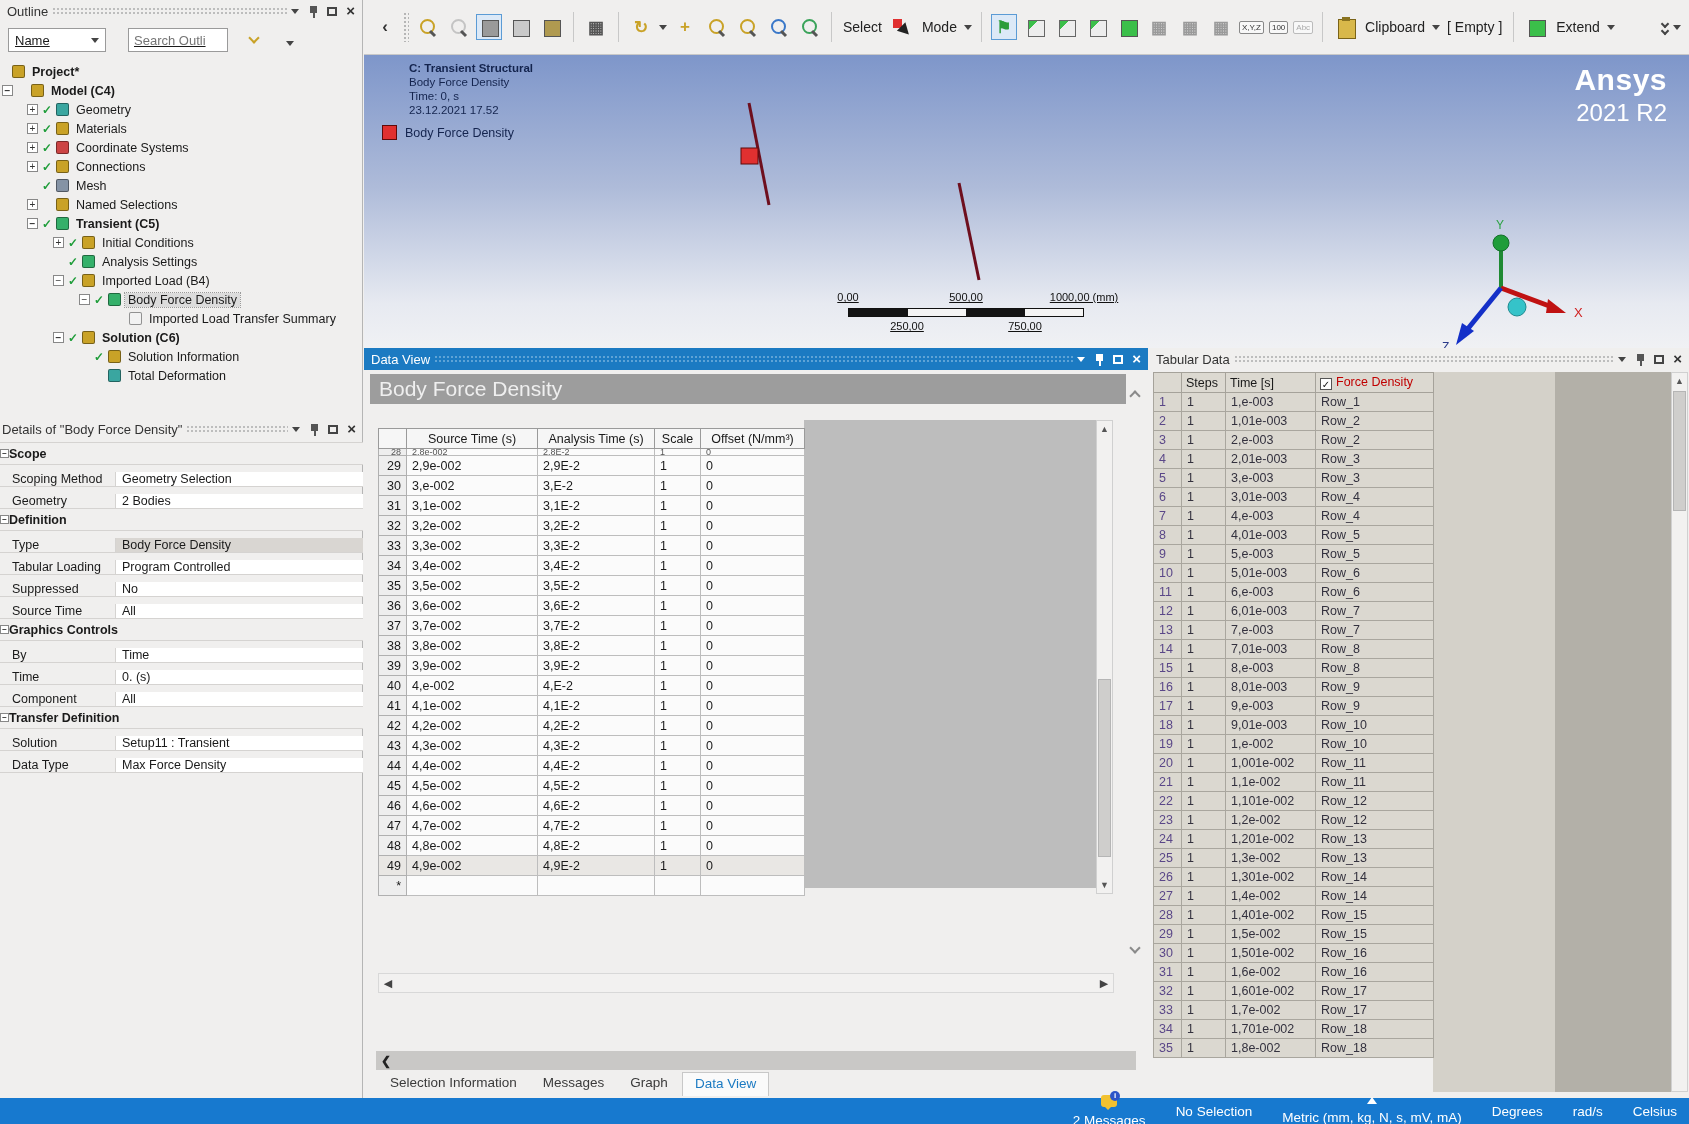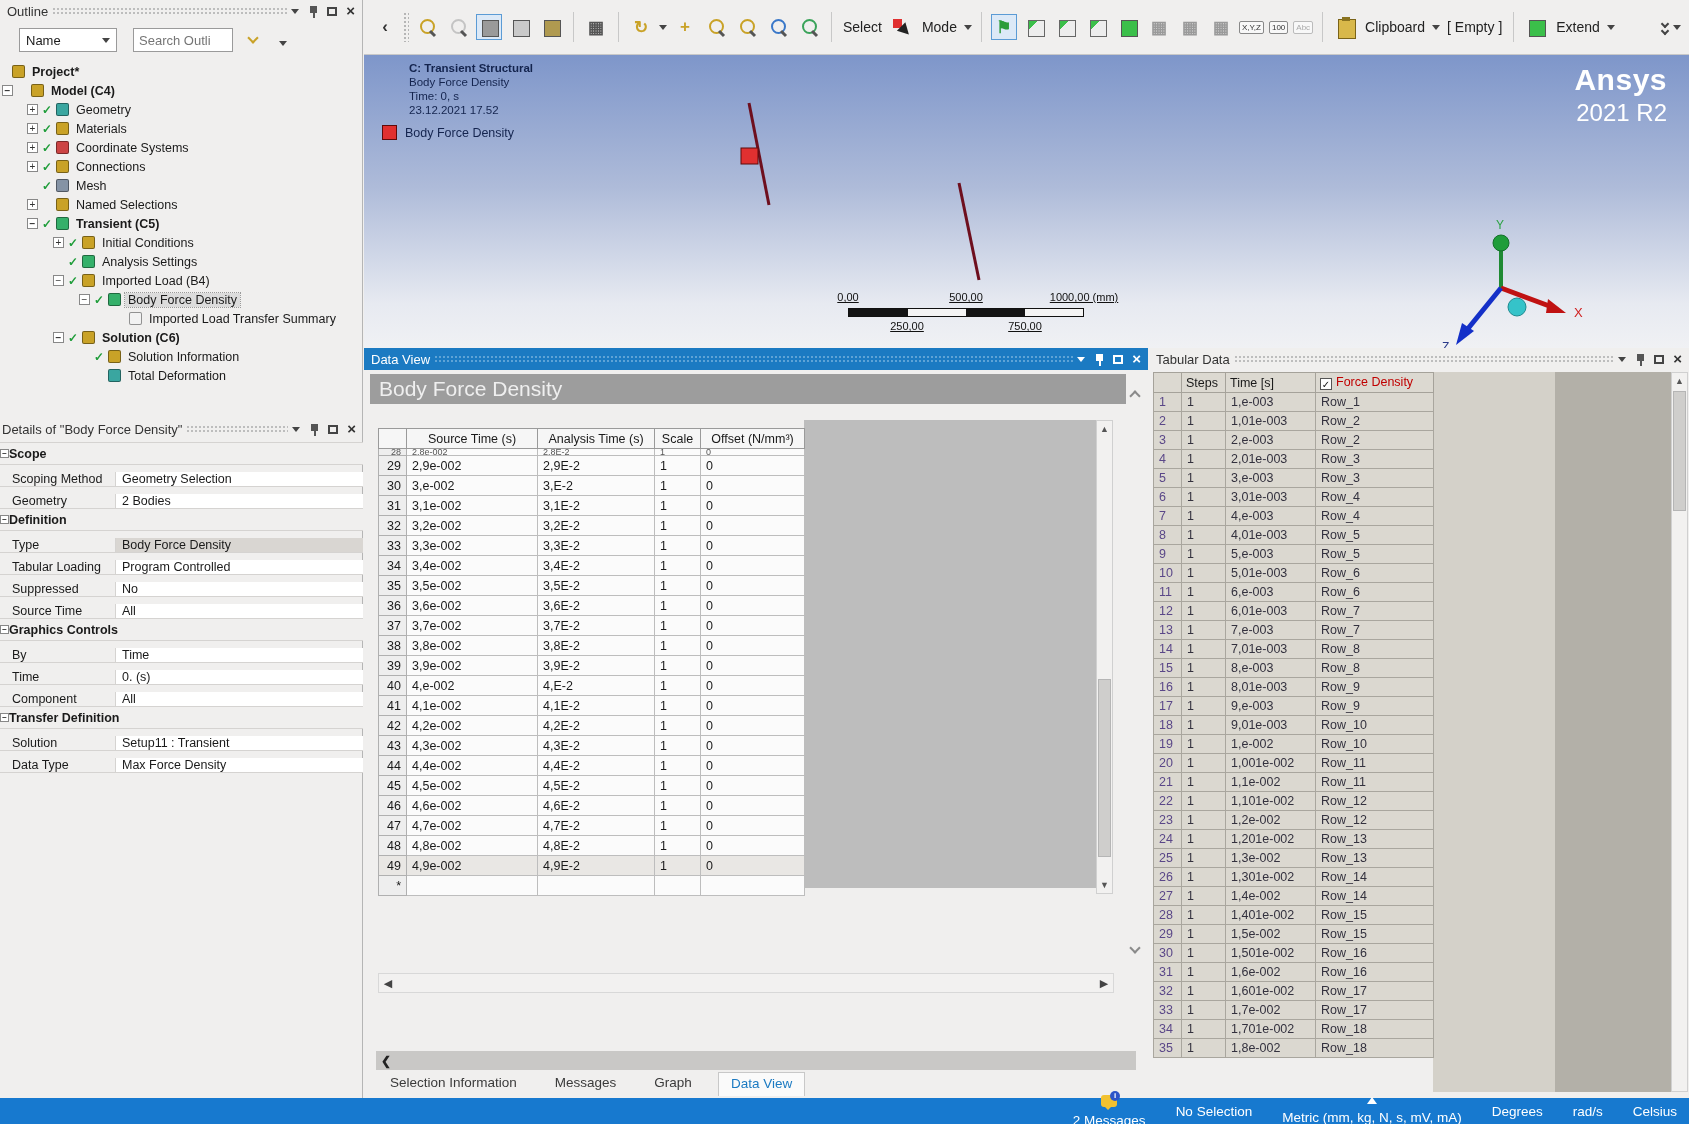--- a/index.html
+++ b/index.html
@@ -15,21 +15,21 @@
   .pin::before { content:""; position:absolute; top:1px; left:2px; width:7px; height:7px; background:#555; }
   .pin::after  { content:""; position:absolute; top:8px; left:5px; width:2px; height:5px; background:#555; }
   .maxbox { width:10px; height:9px; border:2px solid #444; display:inline-block; }
   .closex { font-size:15px; color:#333; line-height:10px; font-weight:bold; }
   .winbtns { display:flex; gap:9px; align-items:center; }
 
   .panel-title { display:flex; align-items:center; height:22px; padding:0 7px; font-size:13px; color:#333; }
 
   
   #left-panel { position:absolute; left:0; top:0; width:363px; height:1098px; background:#f0efee; border-right:1px solid #b5b5b5; }
-  #outline-search { display:flex; align-items:center; gap:16px; padding:6px 6px 6px 19px; }
+  #outline-search { display:flex; align-items:center; gap:22px; padding:6px 6px 6px 8px;text-decoration:underline; }
   #outline-filter { width:98px; height:24px; border:1px solid #9a9a9a; background:#fff; display:flex; align-items:center; justify-content:space-between; padding:0 6px; font-size:13px; }
   #outline-searchbox { width:100px; height:24px; border:1px solid #9a9a9a; background:#fff; font-size:13px; padding:0 5px; color:#9a9a9a; font-family:"Liberation Sans",sans-serif; }
   .chv { width:8px; height:8px; border-right:2.5px solid #c9a227; border-bottom:2.5px solid #c9a227; transform:rotate(45deg); display:inline-block; }
   .chv.sm { width:6px; height:6px; }
   #tree { padding-top:4px; }
   .titem { display:flex; align-items:center; height:19px; gap:4px; white-space:nowrap; }
   .titem.bold { font-weight:bold; }
   .titem.sel .tlabel { background:#dcdcdc; outline:1px dotted #9a9a9a; }
   .exp { width:11px; height:11px; border:1px solid #888; background:#fff; font-size:10px; line-height:9px; text-align:center; color:#333; flex:none; }
   .exp.empty { visibility:hidden; }
@@ -105,21 +105,21 @@
   .vscroll { position:absolute; width:17px; background:#f2f1f0; border:1px solid #d0d0d0; }
   .vscroll .btn { position:absolute; left:0; width:15px; height:16px; color:#555; font-size:9px; display:flex; align-items:center; justify-content:center; }
   .vscroll .thumb { position:absolute; left:1px; width:13px; background:#cfcecc; border:1px solid #b5b5b5; }
   #dv-vscroll { left:732px; top:72px; height:474px; }
   #dv-hscroll { position:absolute; left:14px; top:625px; width:736px; height:20px; background:#f2f1f0; border:1px solid #d8d8d8; }
   #dv-hscroll .btn { position:absolute; top:0; width:18px; height:18px; display:flex; align-items:center; justify-content:center; color:#444; font-size:11px; }
   #dv-pane-chevs { position:absolute; left:762px; top:36px; width:20px; height:580px; }
   #dv-pane-chevs .chv { border-color:#8a8a8a; position:absolute; left:5px; }
   #bottom-scroll { position:absolute; left:12px; top:703px; width:760px; height:19px; background:#c9c8c6; display:flex; align-items:center; }
   #bottom-scroll .lb { width:20px; font-weight:bold; color:#222; text-align:center; font-size:12px; }
-  #dv-tabs { position:absolute; left:14px; top:724px; height:26px; display:flex; align-items:flex-start; gap:14px; font-size:13.5px;text-align:right; }
+  #dv-tabs { position:absolute; left:14px; top:724px; height:26px; display:flex; align-items:flex-start; gap:2px; font-size:13.5px;text-align:right; }
   .tab { padding:3px 12px 5px; color:#3a3a3a; }
   .tab.active { background:#fafafa; border:1px solid #c8c8c8; border-bottom:none; color:#1b7ac2; }
 
   
   #tabular { position:absolute; left:1149px; top:348px; width:540px; height:750px; background:#f0efee; overflow:hidden; }
   #tab-table { position:absolute; left:4px; top:24px; border-collapse:collapse; table-layout:fixed; }
   #tab-table th { background:#dcd9d1; border:1px solid #a5a29a; font-weight:normal; height:20px; font-size:12.5px; padding:0 4px; text-align:left; }
   #tab-table th.fd { color:#c00000; }
   #tab-table td { background:#dbd8d0; border:1px solid #a9a69e; height:19px; font-size:12.5px; padding:0 5px; color:#33313e; }
   #tab-table td.num { color:#5a4788; }

